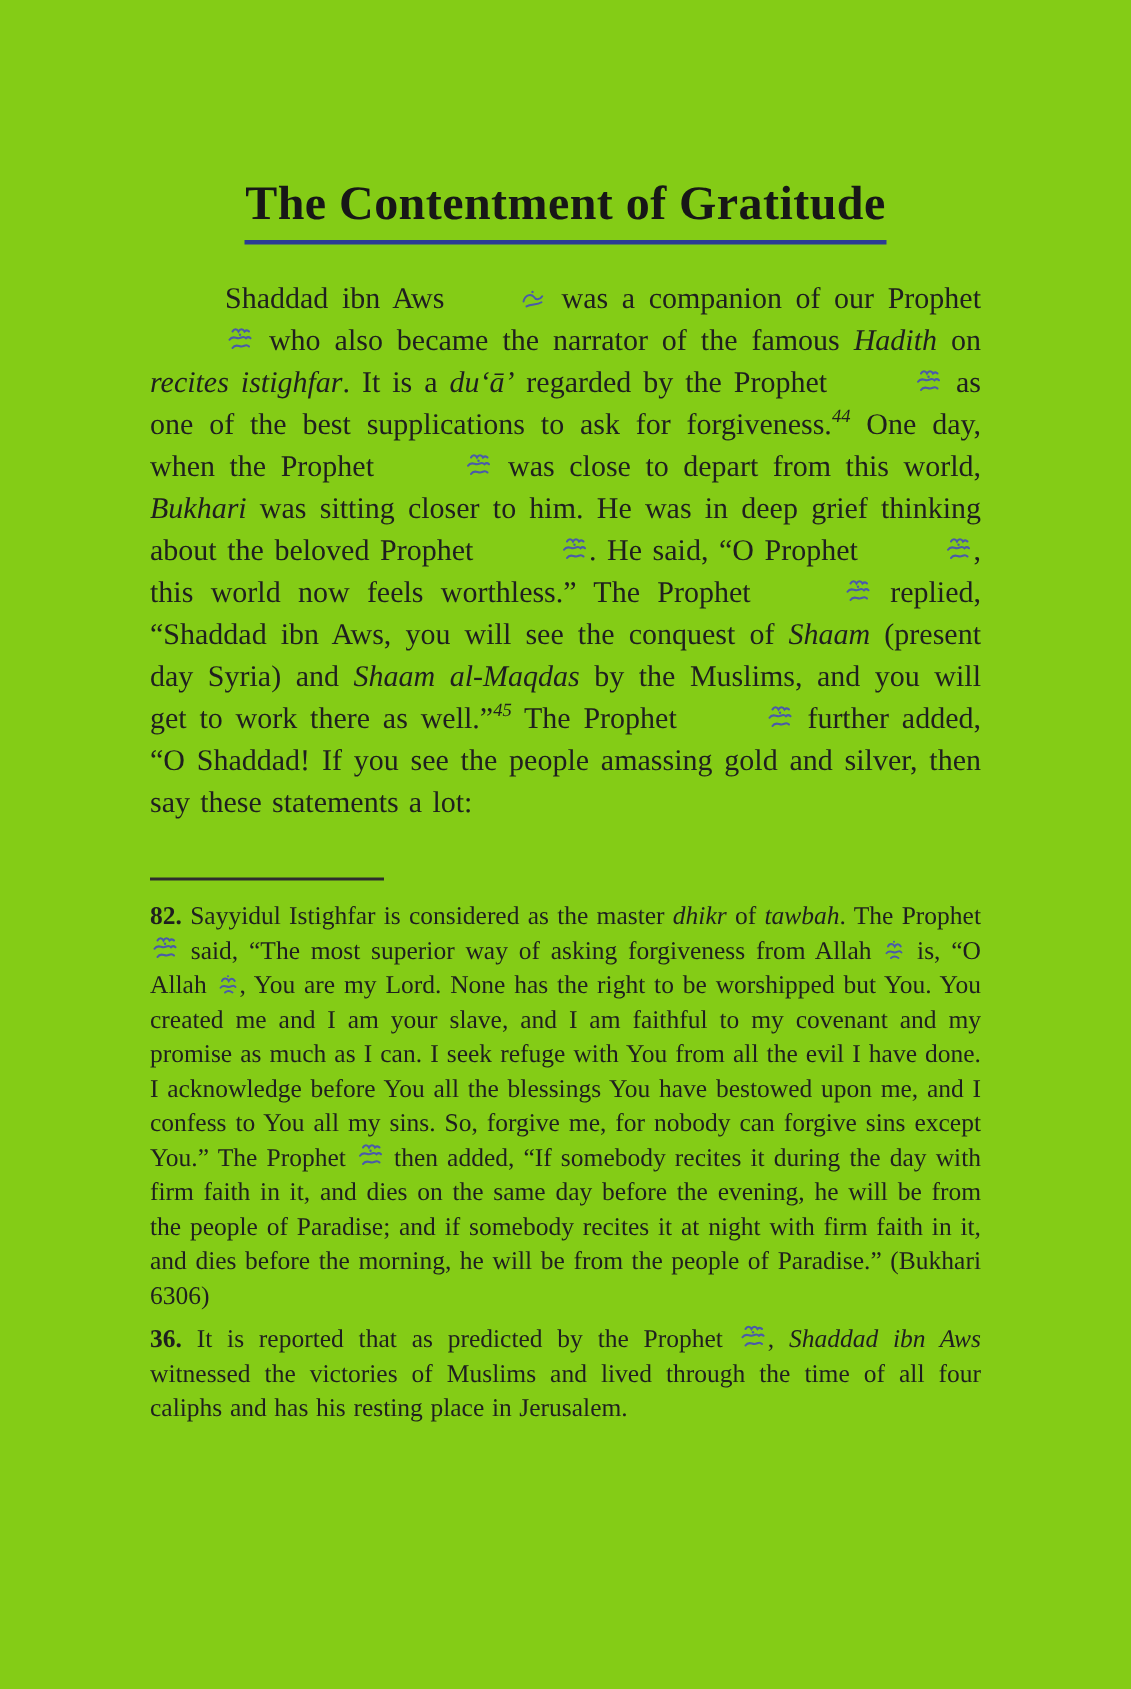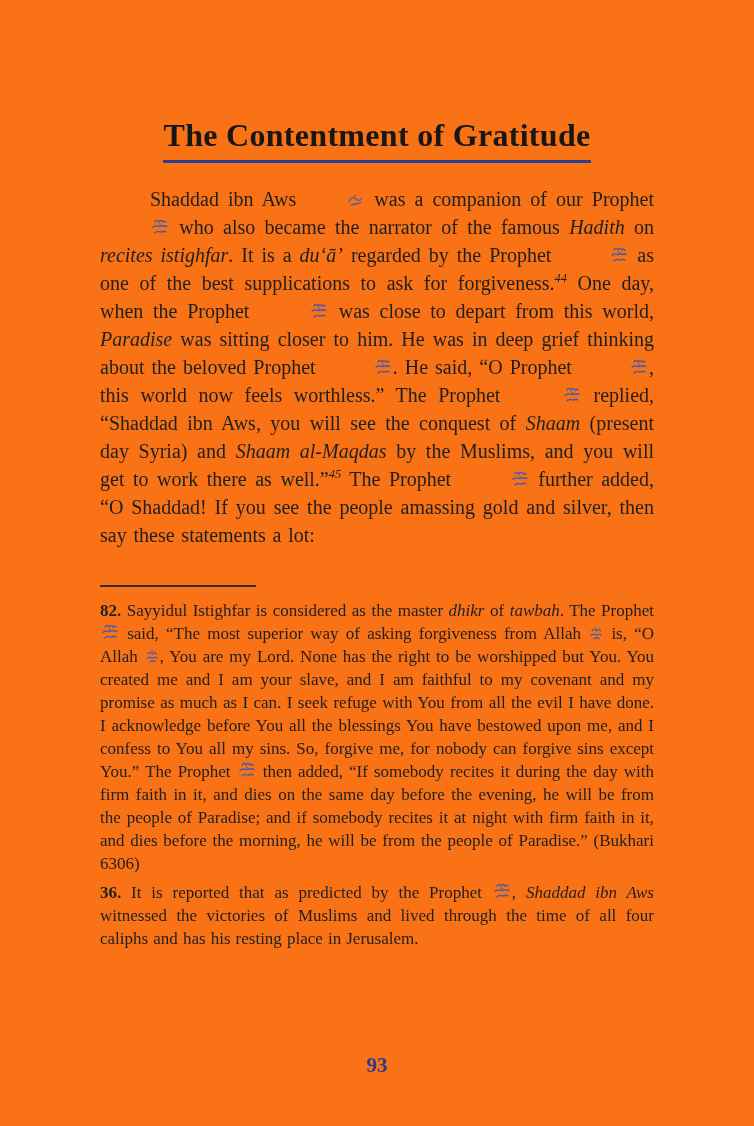--- a/index.html
+++ b/index.html
@@ -2,21 +2,21 @@
 <html><head>
 <meta charset="utf-8">
 <style>
   html, body { margin: 0; padding: 0; background: #ffffff; }
   .page {
     position: relative;
     width: 754px;
     height: 1126px;
     box-sizing: border-box;
     padding: 118px 100px 0 100px;
-    background: #f97316;
+    background: #84cc16;
     font-family: "Liberation Serif", serif;
     color: #1c1c1c;
     overflow: hidden;
   }
   .title-wrap {
     text-align: center;
     margin: 0 0 22px 0;
   }
   .title-wrap h1 {
     display: inline-block;
@@ -109,21 +109,21 @@
             <path d="M4 15 C6 12, 8 14, 10 14 C12 14, 13 12, 15 14"></path>
           </g>
           <circle cx="9" cy="6.2" r="0.8" fill="currentColor"></circle>
         </svg></span> as one of the best supplications to ask for forgiveness.<sup>44</sup> One day, when the Prophet <span class="hon hon-saw"><svg width="18" height="19" viewBox="0 0 18 19" aria-hidden="true">
           <g fill="none" stroke="currentColor" stroke-width="1.4" stroke-linecap="round">
             <path d="M4 4 C5 2, 7 2, 8 4 C9 2, 11 2, 12 4 C13 3, 14.2 3, 15 4"></path>
             <path d="M2 9.5 C4 6.5, 6 8.5, 8 8.5 C10 8.5, 11 6.5, 13 8.5 C14 7.5, 15 7.5, 16 8.5"></path>
             <path d="M4 15 C6 12, 8 14, 10 14 C12 14, 13 12, 15 14"></path>
           </g>
           <circle cx="9" cy="6.2" r="0.8" fill="currentColor"></circle>
-        </svg></span> was close to depart from this world, <em>Paradise</em> was sitting closer to him. He was in deep grief thinking about the beloved Prophet <span class="hon hon-saw"><svg width="18" height="19" viewBox="0 0 18 19" aria-hidden="true">
+        </svg></span> was close to depart from this world, <em>Bukhari</em> was sitting closer to him. He was in deep grief thinking about the beloved Prophet <span class="hon hon-saw"><svg width="18" height="19" viewBox="0 0 18 19" aria-hidden="true">
           <g fill="none" stroke="currentColor" stroke-width="1.4" stroke-linecap="round">
             <path d="M4 4 C5 2, 7 2, 8 4 C9 2, 11 2, 12 4 C13 3, 14.2 3, 15 4"></path>
             <path d="M2 9.5 C4 6.5, 6 8.5, 8 8.5 C10 8.5, 11 6.5, 13 8.5 C14 7.5, 15 7.5, 16 8.5"></path>
             <path d="M4 15 C6 12, 8 14, 10 14 C12 14, 13 12, 15 14"></path>
           </g>
           <circle cx="9" cy="6.2" r="0.8" fill="currentColor"></circle>
         </svg></span>. He said, “O Prophet <span class="hon hon-saw"><svg width="18" height="19" viewBox="0 0 18 19" aria-hidden="true">
           <g fill="none" stroke="currentColor" stroke-width="1.4" stroke-linecap="round">
             <path d="M4 4 C5 2, 7 2, 8 4 C9 2, 11 2, 12 4 C13 3, 14.2 3, 15 4"></path>
             <path d="M2 9.5 C4 6.5, 6 8.5, 8 8.5 C10 8.5, 11 6.5, 13 8.5 C14 7.5, 15 7.5, 16 8.5"></path>
@@ -180,15 +180,14 @@
 
   <p class="footnote"><strong>36.</strong> It is reported that as predicted by the Prophet <span class="hon hon-saw"><svg width="18" height="19" viewBox="0 0 18 19" aria-hidden="true">
           <g fill="none" stroke="currentColor" stroke-width="1.4" stroke-linecap="round">
             <path d="M4 4 C5 2, 7 2, 8 4 C9 2, 11 2, 12 4 C13 3, 14.2 3, 15 4"></path>
             <path d="M2 9.5 C4 6.5, 6 8.5, 8 8.5 C10 8.5, 11 6.5, 13 8.5 C14 7.5, 15 7.5, 16 8.5"></path>
             <path d="M4 15 C6 12, 8 14, 10 14 C12 14, 13 12, 15 14"></path>
           </g>
           <circle cx="9" cy="6.2" r="0.8" fill="currentColor"></circle>
         </svg></span>, <em>Shaddad ibn Aws</em> witnessed the victories of Muslims and lived through the time of all four caliphs and has his resting place in Jerusalem.</p>
 
-  <div class="page-number">93</div>
 
 </div>
 
 </body></html>

